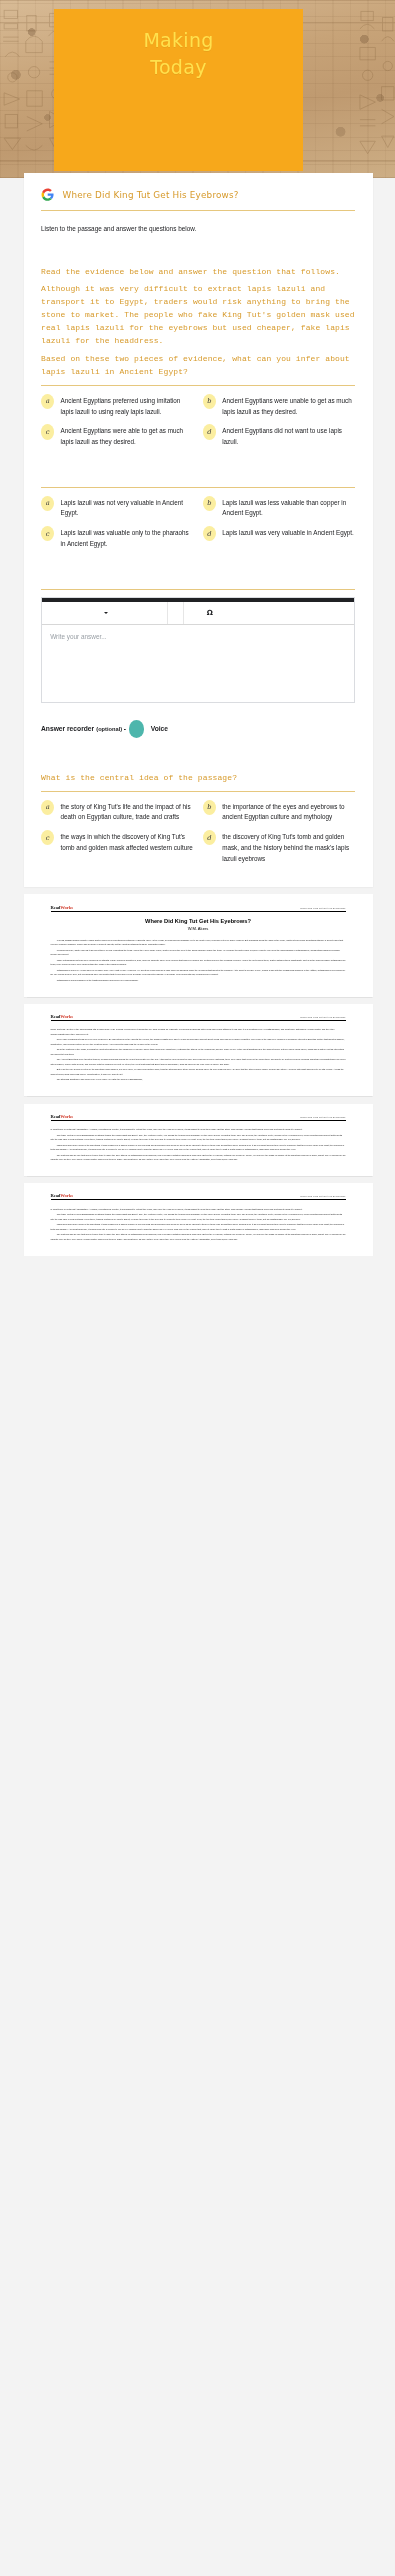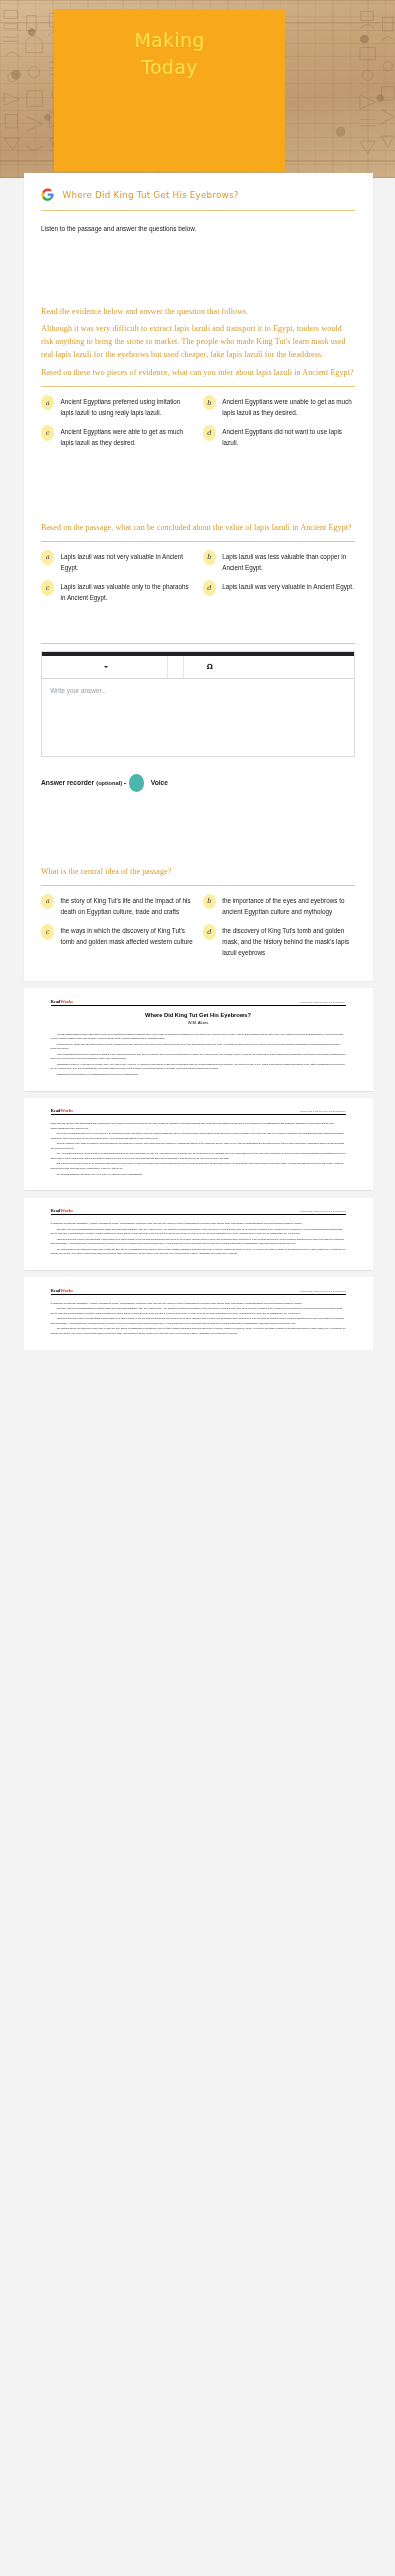--- a/index.html
+++ b/index.html
@@ -44,21 +44,21 @@
   }
   .hero-glyphs {
     position: absolute; inset: 0;
     pointer-events: none;
     opacity: .55;
   }
   .hero-card {
     position: absolute;
     left: 54px;
     top: 9.3px;
-    width: 231px;
+    width: 249px;
     height: 162px;
     background: #f7a81b;
     display: flex;
     align-items: flex-start;
     justify-content: center;
     padding-top: 17.5px;
     z-index: 3;
   }
   .hero-title {
     font-family: "DejaVu Sans", sans-serif;
@@ -110,26 +110,25 @@
     font-family: "Liberation Sans", sans-serif;
     font-size: 6.4px;
     color: #202124;
     padding: 13.4px 17.5px 3.1px 17.5px;
     line-height: 1.5;
   }
 
   
   .q-card { padding: 15.5px 17.5px 4.1px 17.5px; }
   .q-text {
-    font-family: Liberation Serif, serif;
+    font-family: Liberation Mono, monospace;
     color: #d79a2b;
     font-size: 8px;
     line-height: 1.62;
     letter-spacing: 0.1px;
-    margin-top: 40px;
   }
   .q-text p { margin-bottom: 4.6px; }
   .q-text p:last-child { margin-bottom: 0; }
   .q-text b { font-weight: 700; color: #c98a16; }
   .q-rule {
     margin-top: 6.2px;
     border-bottom: 0.8px solid #e6c77e;
   }
 
   .choices {
@@ -376,21 +375,21 @@
   </div>
   <div class="head-rule"></div>
 
   <div class="plain-text">Listen to the passage and answer the questions below.</div>
 
   <div class="spacer-md"></div>
 
   <div class="q-card">
     <div class="q-text">
       <p>Read the evidence below and answer the question that follows.</p>
-      <p>Although it was very difficult to extract lapis lazuli and transport it to Egypt, traders would risk anything to bring the stone to market.  The people who made King Tut's learn mask used real lapis lazuli for the eyebrows but used cheaper, fake lapis lazuli for the headdress.</p>
+      <p>Although it was very difficult to extract lapis lazuli and transport it to Egypt, traders would risk anything to bring the stone to market.  The people who fake King Tut's golden mask used real lapis lazuli for the eyebrows but used cheaper, fake lapis lazuli for the headdress.</p>
       <p>Based on these two pieces of evidence, what can you infer about lapis lazuli in Ancient Egypt?</p>
     </div>
     <div class="q-rule"></div>
     <div class="choices">
       <div class="choice">
         <span class="bubble">a</span>
         <span class="choice-text">Ancient Egyptians preferred using imitation lapis lazuli to using realy lapis lazuli.</span>
       </div>
       <div class="choice">
         <span class="bubble">b</span>
@@ -403,23 +402,20 @@
       <div class="choice">
         <span class="bubble">d</span>
         <span class="choice-text">Ancient Egyptians did not want to use lapis lazuli.</span>
       </div>
     </div>
   </div>
 
   <div class="spacer-md"></div>
 
   <div class="q-card">
-    <div class="q-text">
-      <p>Based on the passage, what can be concluded about the value of lapis lazuli in Ancient Egypt?</p>
-    </div>
     <div class="q-rule"></div>
     <div class="choices">
       <div class="choice">
         <span class="bubble">a</span>
         <span class="choice-text">Lapis lazuli was not very valuable in Ancient Egypt.</span>
       </div>
       <div class="choice">
         <span class="bubble">b</span>
         <span class="choice-text">Lapis lazuli was less valuable than copper in Ancient Egypt.</span>
       </div>

